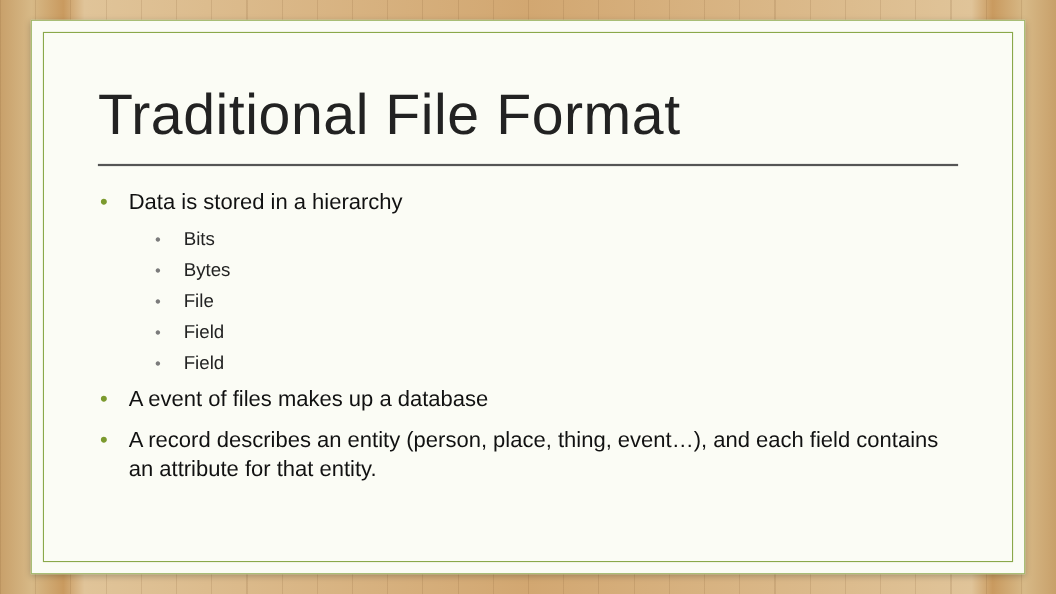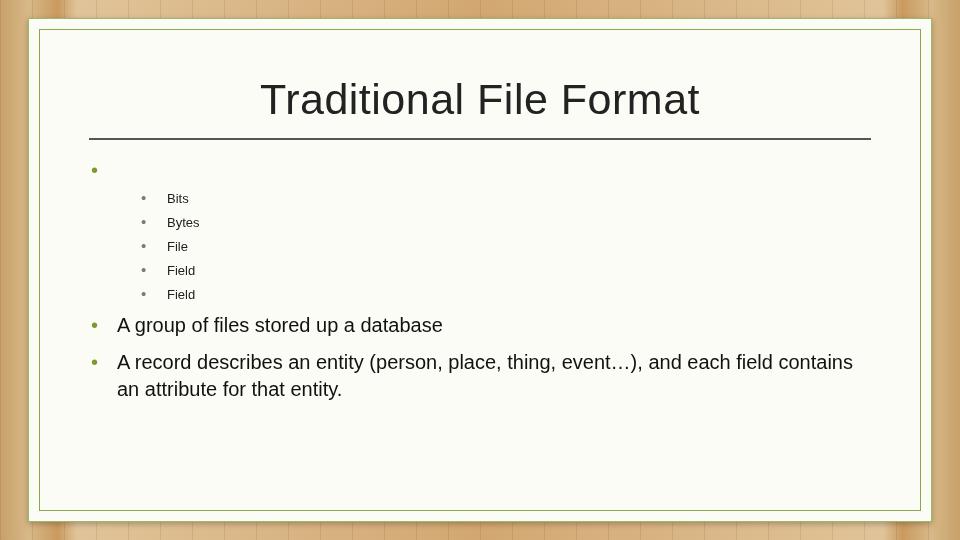--- a/index.html
+++ b/index.html
@@ -36,22 +36,22 @@
     left: 10px; right: 10px; top: 10px; bottom: 10px;
     border: 1px solid #8aa84a;
     pointer-events: none;
   }
   .inner {
     position: absolute;
     left: 10px; right: 10px; top: 10px; bottom: 10px;
     padding: 28px 50px 20px 50px;
   }
   .title {
-    text-align: center;
-    font-size: 43px;
+    text-align: left;
+    font-size: 52px;
     color: #222;
     font-weight: 400;
     margin-top: 18px;
     margin-bottom: 14px;
     letter-spacing: .5px;
   }
   hr.rule {
     border: none;
     border-top: 2px solid #555;
     margin: 0 0 20px 0;
@@ -71,36 +71,37 @@
   .txt1 { font-size: 20px; color: #111; line-height: 1.35; }
   .sub { list-style: none; margin: 10px 0 6px 52px; }
   .sub li { display: flex; align-items: baseline; margin-bottom: 8px; }
   .dot2 {
     color: #7b7b7b;
     font-size: 15px;
     width: 26px;
     flex: none;
     line-height: 1;
   }
-  .txt2 { font-size: 13px; color: #222; }
+  .txt2 { font-size: 17px; color: #222; }
 </style>
 </head>
 <body>
 
 <div class="stage">
   <div class="inner">
 
     <h1 class="title">Traditional File Format</h1>
     <hr class="rule">
 
     <ul class="bullets">
 
       <li class="lvl1">
         <div class="row">
           <span class="dot1">•</span>
+          <span class="txt1">Data is stored in a hierarchy</span>
         </div>
         <ul class="sub">
           <li>
             <span class="dot2">•</span>
             <span class="txt2">Bits</span>
           </li>
           <li>
             <span class="dot2">•</span>
             <span class="txt2">Bytes</span>
           </li>
@@ -115,21 +116,21 @@
           <li>
             <span class="dot2">•</span>
             <span class="txt2">Field</span>
           </li>
         </ul>
       </li>
 
       <li class="lvl1">
         <div class="row">
           <span class="dot1">•</span>
-          <span class="txt1">A group of files stored up a database</span>
+          <span class="txt1">A event of files makes up a database</span>
         </div>
       </li>
 
       <li class="lvl1">
         <div class="row">
           <span class="dot1">•</span>
           <span class="txt1">A record describes an entity (person, place, thing, event…), and each field contains an attribute for that entity.</span>
         </div>
       </li>
 

